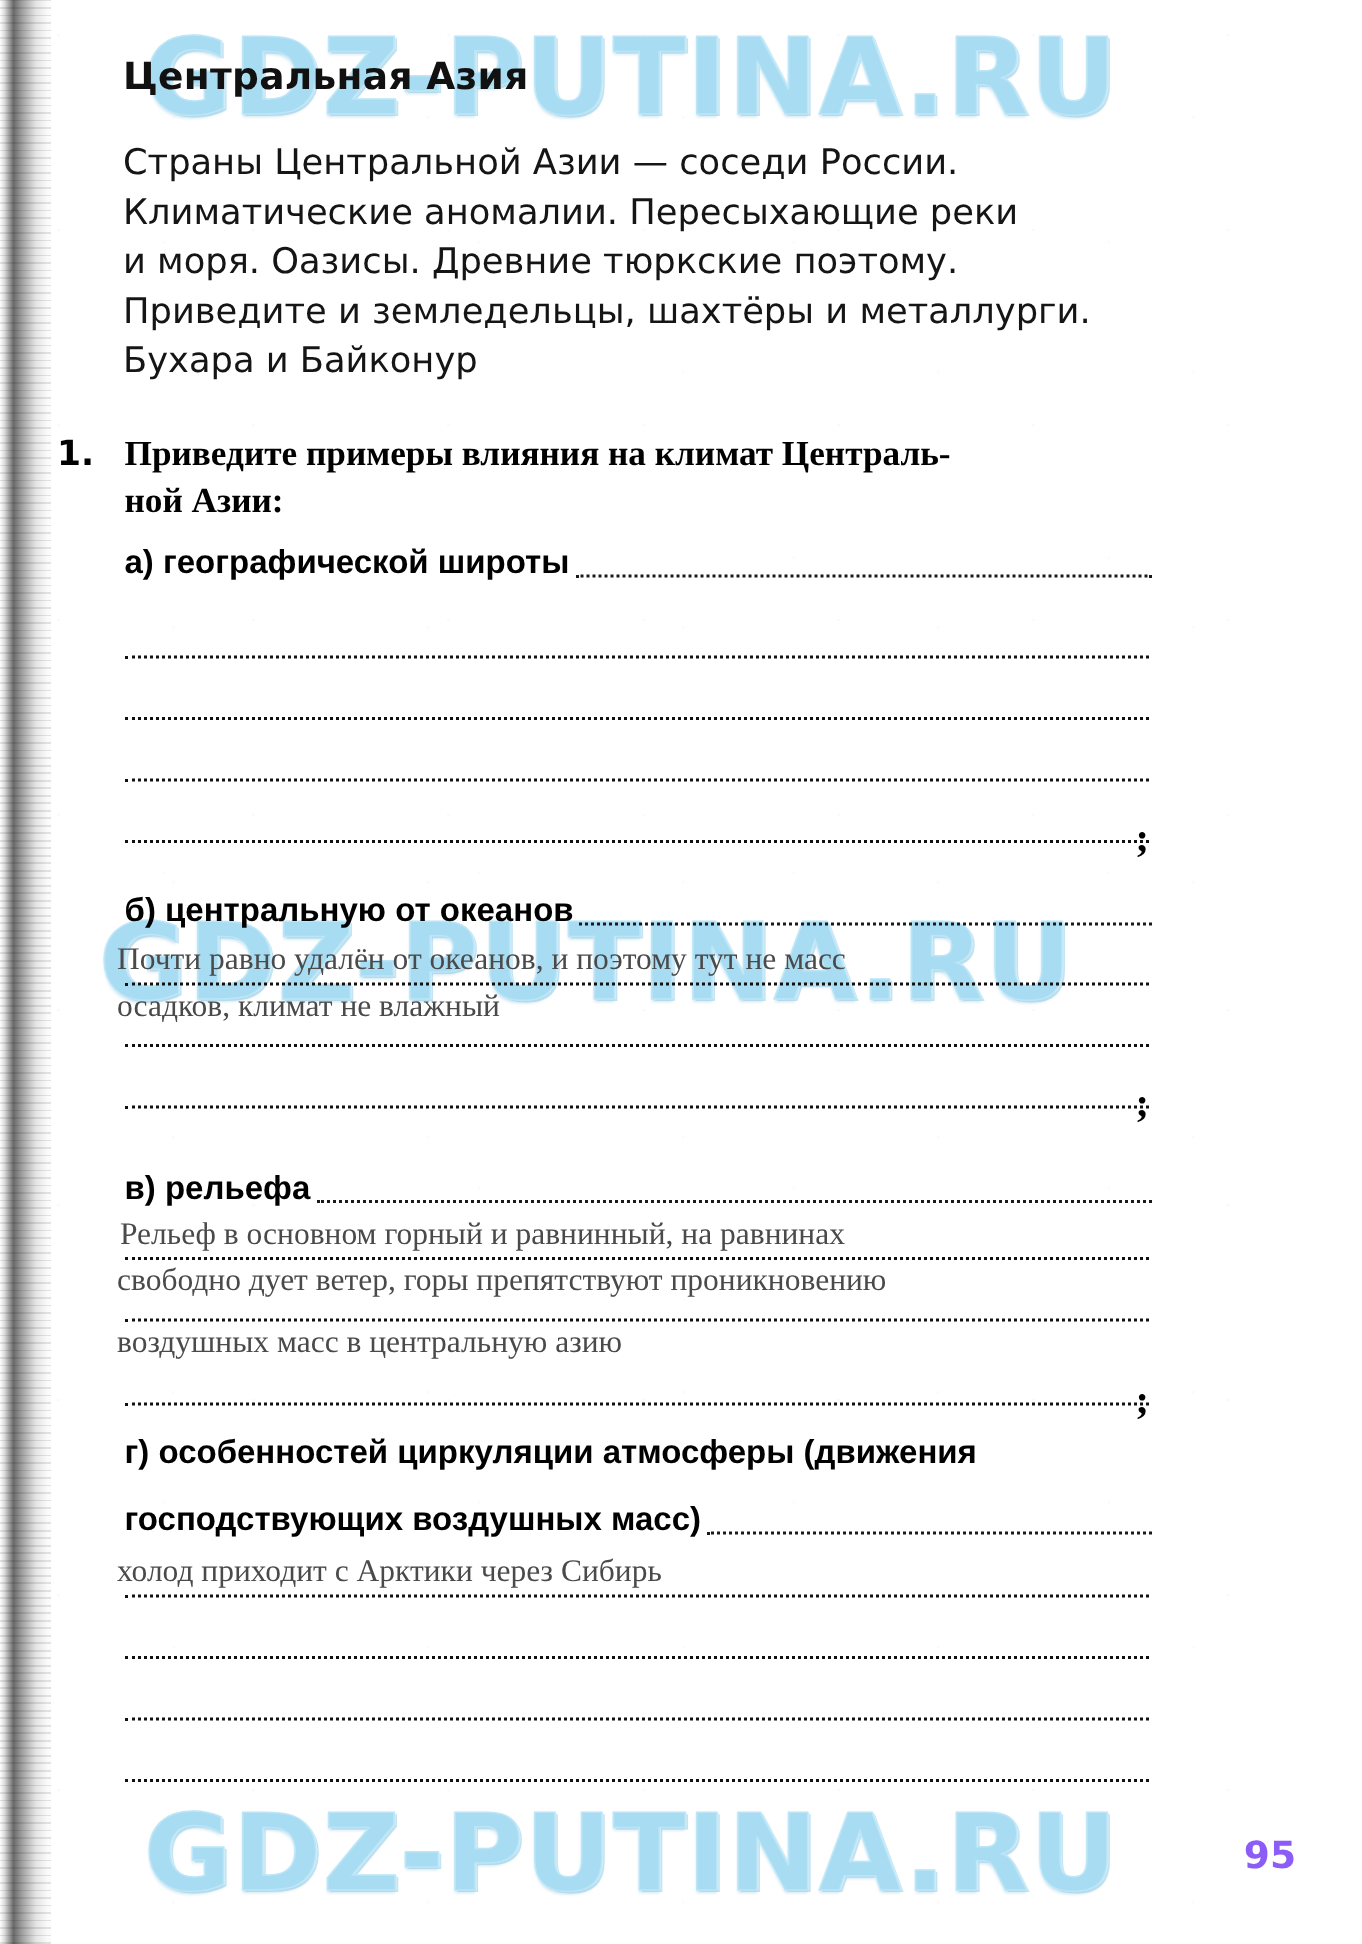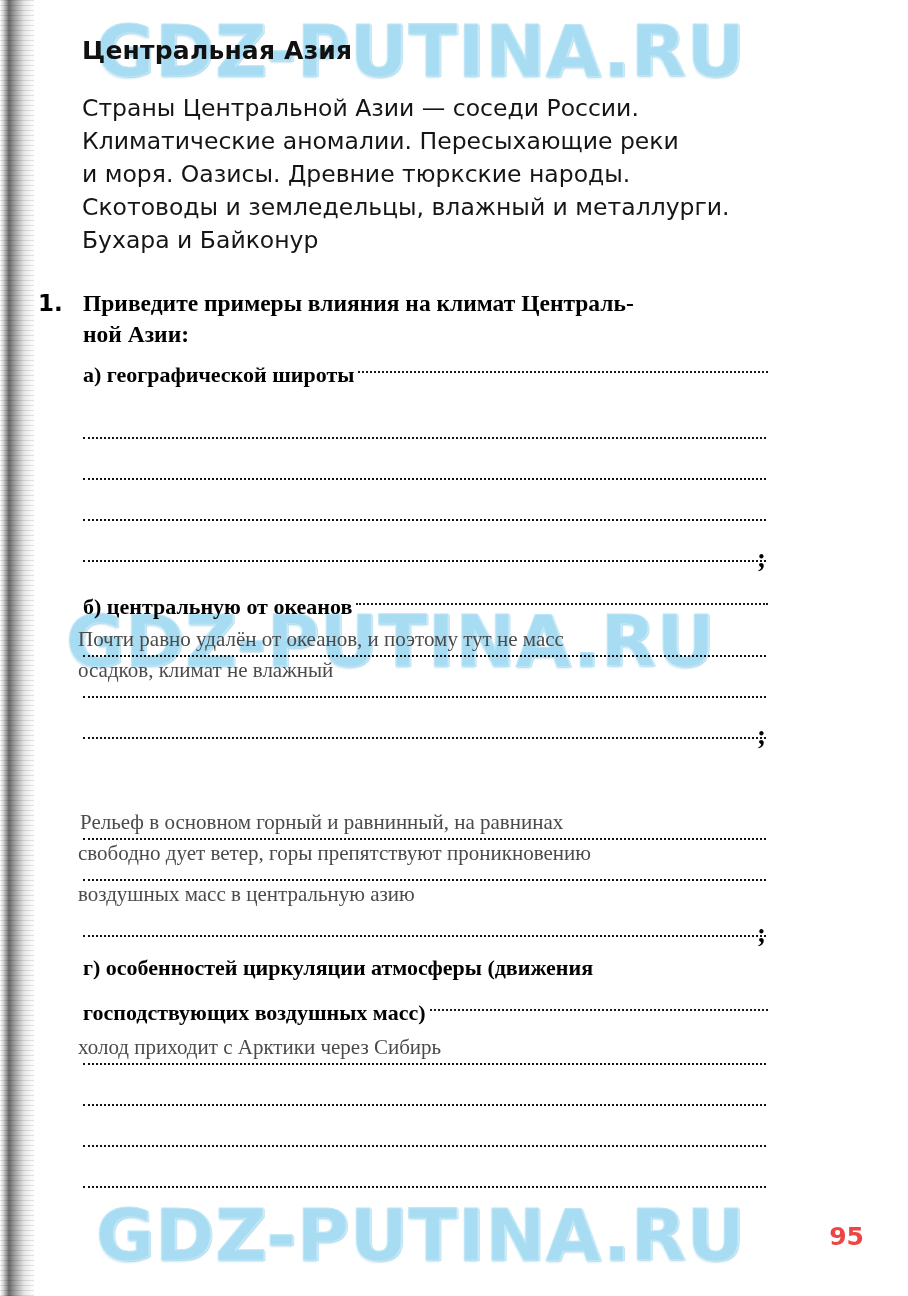--- a/index.html
+++ b/index.html
@@ -107,26 +107,26 @@
     line-height: 31px;
     color: #000;
   }
   .q-text div { white-space: nowrap; }
 
   
   .sub {
     position: absolute;
     left: 83px;
     width: 685px;
-    font-family: Liberation Serif, serif;
+    font-family: Liberation Sans, sans-serif;
     font-weight: 700;
     font-size: 22px;
     color: #000;
     display: flex;
-    align-items: center;
+    align-items: flex-end;
     white-space: nowrap;
   }
   .sub .lbl { flex: 0 0 auto; }
   .sub .leader {
     flex: 1 1 auto;
     margin-left: 4px;
     position: relative;
     top: -3px;
     border-bottom: 2.5px dotted #1a1a1a;
     height: 0;
@@ -160,21 +160,21 @@
     white-space: nowrap;
     z-index: 5;
   }
 
   .page-no {
     position: absolute;
     right: 44px; top: 1222px;
     font-family: "DejaVu Sans", sans-serif;
     font-size: 25px;
     font-weight: 600;
-    color: #ef4444;
+    color: #8b5cf6;
     z-index: 8;
   }
 
   
   .noise {
     position: absolute; inset: 0;
     z-index: 2;
     pointer-events: none;
     background-image:
       radial-gradient(circle at 30% 18%, rgba(0,0,0,.018) 0 1px, transparent 1px),
@@ -194,22 +194,22 @@
 
   <div class="noise"></div>
 
   <div class="content">
 
     <div class="title">Центральная Азия</div>
 
     <div class="intro">
       <div>Страны Центральной Азии — соседи России.</div>
       <div>Климатические аномалии. Пересыхающие реки</div>
-      <div>и моря. Оазисы. Древние тюркские народы.</div>
-      <div>Скотоводы и земледельцы, влажный и металлурги.</div>
+      <div>и моря. Оазисы. Древние тюркские поэтому.</div>
+      <div>Приведите и земледельцы, шахтёры и металлурги.</div>
       <div>Бухара и Байконур</div>
     </div>
 
     <div class="q-num">1.</div>
     <div class="q-text">
       <div>Приведите примеры влияния на климат Централь-</div>
       <div>ной Азии:</div>
     </div>
 
     <div class="sub" style="top:362px;">
@@ -226,20 +226,24 @@
       <span class="lbl">б) центральную от океанов</span>
       <span class="leader"></span>
     </div>
     <div class="ans" style="left:78px; top:627px;">Почти равно удалён от океанов, и поэтому тут не масс</div>
     <div class="rule" style="top:655px;"></div>
     <div class="ans" style="left:78px; top:658px;">осадков, климат не влажный</div>
     <div class="rule" style="top:696px;"></div>
     <div class="rule" style="top:737px;"></div>
     <div class="semi" style="left:757px; top:722px;">;</div>
 
+    <div class="sub" style="top:779px;">
+      <span class="lbl">в) рельефа</span>
+      <span class="leader"></span>
+    </div>
     <div class="ans" style="left:80px; top:810px;">Рельеф в основном горный и равнинный, на равнинах</div>
     <div class="rule" style="top:838px;"></div>
     <div class="ans" style="left:78px; top:841px;">свободно дует ветер, горы препятствуют проникновению</div>
     <div class="rule" style="top:879px;"></div>
     <div class="ans" style="left:78px; top:882px;">воздушных масс в центральную азию</div>
     <div class="rule" style="top:935px;"></div>
     <div class="semi" style="left:757px; top:920px;">;</div>
 
     <div class="sub nolead" style="top:955px;">
       <span class="lbl">г) особенностей циркуляции атмосферы (движения</span>

